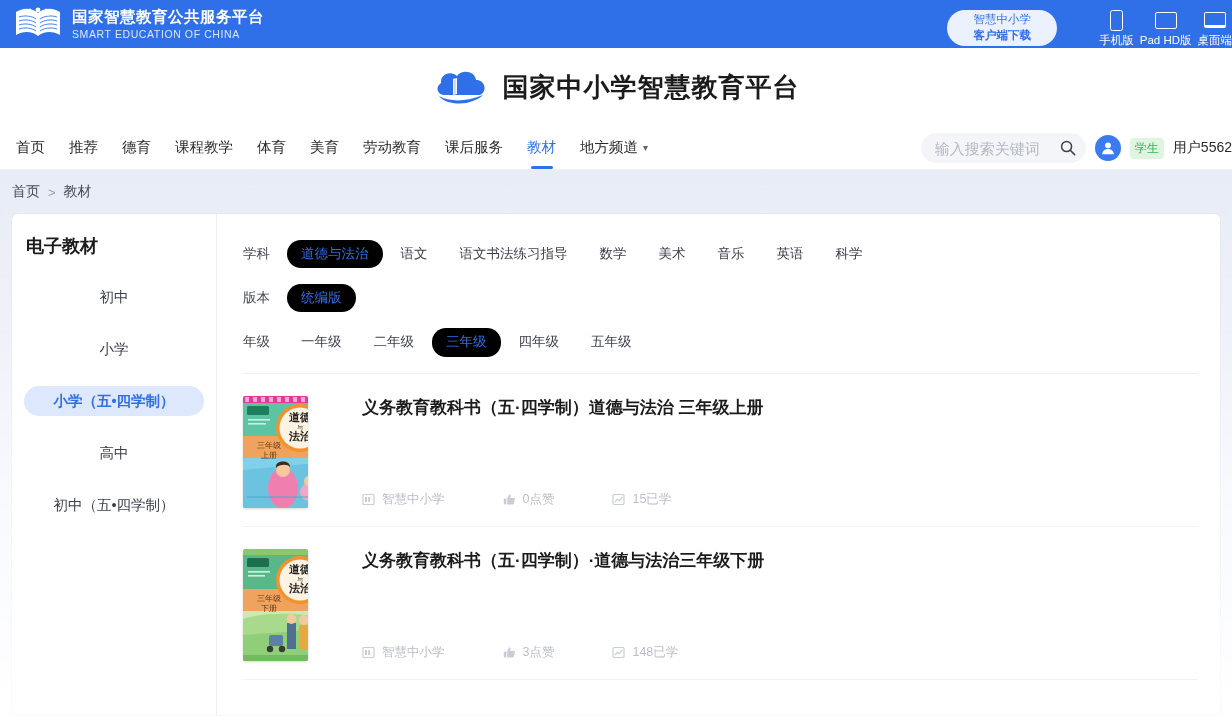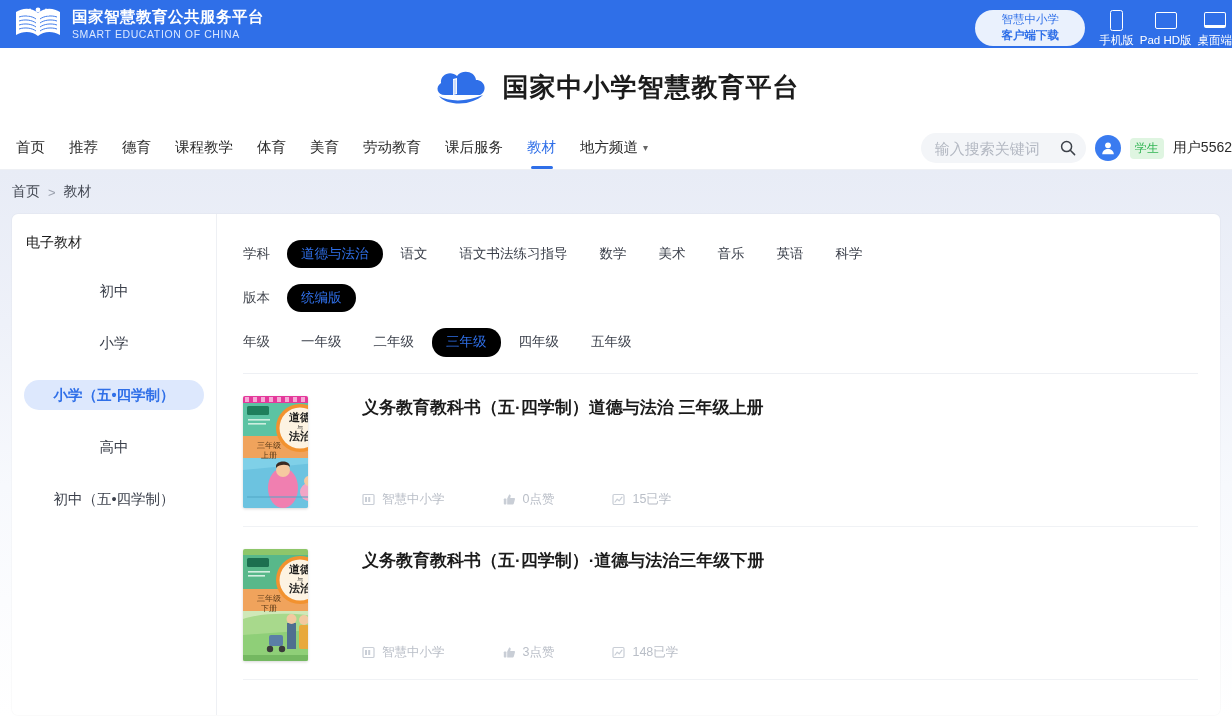--- a/index.html
+++ b/index.html
@@ -28,21 +28,21 @@
 
   #top-right { position: absolute; right: 0px; top: 0; height: 56px; display: flex; align-items: center; gap: 14px; }
   #dl-btn {
     background: #eaf1fd; color: #2f6fe8;
     border-radius: 18px; width: 110px; height: 36px;
     display: flex; flex-direction: column; align-items: center; justify-content: center;
     font-size: 11.5px; line-height: 1.35; cursor: pointer;
   }
   #dl-btn .l1 { font-weight: normal; }
   #dl-btn .l2 { font-weight: bold; }
-  #devices { display: flex; align-items: flex-start; gap: 6px; }
+  #devices { display: flex; align-items: flex-start; gap: 6px; margin-left: 28px; }
   .device { display: flex; flex-direction: column; align-items: center; color: #fff; cursor: pointer; }
   .device .glyph { height: 24px; display: flex; align-items: center; justify-content: center; }
   .device .lbl { font-size: 11.5px; margin-top: 1px; white-space: nowrap; }
   .dev-phone { width: 13px; height: 21px; border: 1.6px solid #fff; border-radius: 2.5px; }
   .dev-pad { width: 22px; height: 17px; border: 1.6px solid #fff; border-radius: 2px; }
   .dev-desk { width: 22px; height: 16px; border: 1.6px solid #fff; border-radius: 2px; border-bottom-width: 3px; }
 
   
   #logo-band {
     height: 78px; background: #ffffff;
@@ -100,21 +100,21 @@
   .bc-sep { color: #9aa0ad; font-size: 13px; }
   .bc-current { color: #454a55; }
 
   #card {
     background: #fff; border-radius: 6px; height: 501px;
     display: flex; overflow: hidden; box-shadow: 0 0 0 1px rgba(0,0,0,0.02);
   }
 
   
   #sidebar { width: 205px; flex: none; border-right: 1px solid #eef0f4; padding: 20px 0 0 0; }
-  #sidebar-title { font-size: 14px; font-weight: normal; color: #1b1b1b; padding: 0 0 0 14px; margin-bottom: 24px; }
+  #sidebar-title { font-size: 18px; font-weight: bold; color: #1b1b1b; padding: 0 0 0 14px; margin-bottom: 24px; }
   .side-item {
     height: 30px; margin: 0 12px 22px 12px; border-radius: 7px;
     display: flex; align-items: center; justify-content: center;
     font-size: 14.5px; color: #3a3f4a; cursor: pointer;
   }
   .side-item.active { background: #dde8fd; color: #2f6fe8; font-weight: bold; border-radius: 15px; }
 
   
   #content { flex: 1; padding: 26px 22px 0 26px; overflow: hidden; }
   .filter-row { display: flex; align-items: center; margin-bottom: 16px; }

